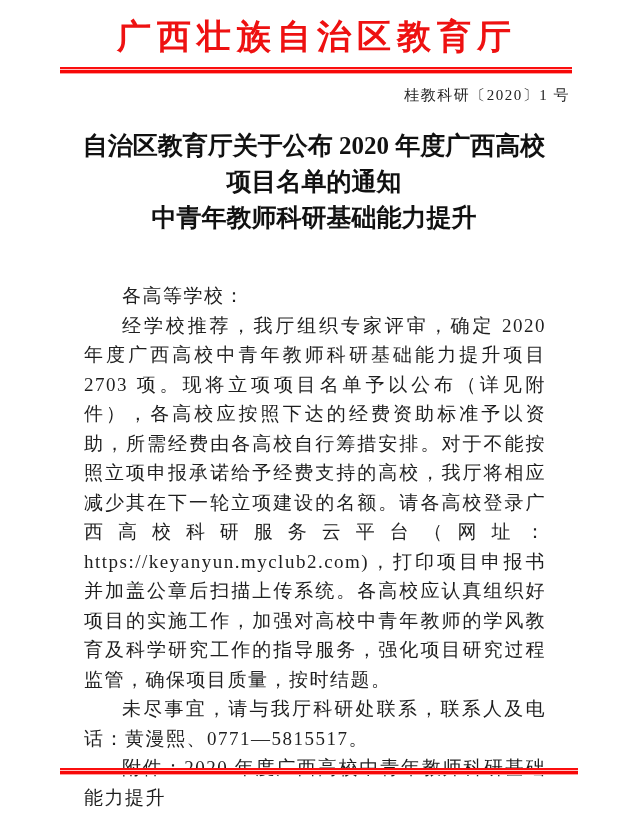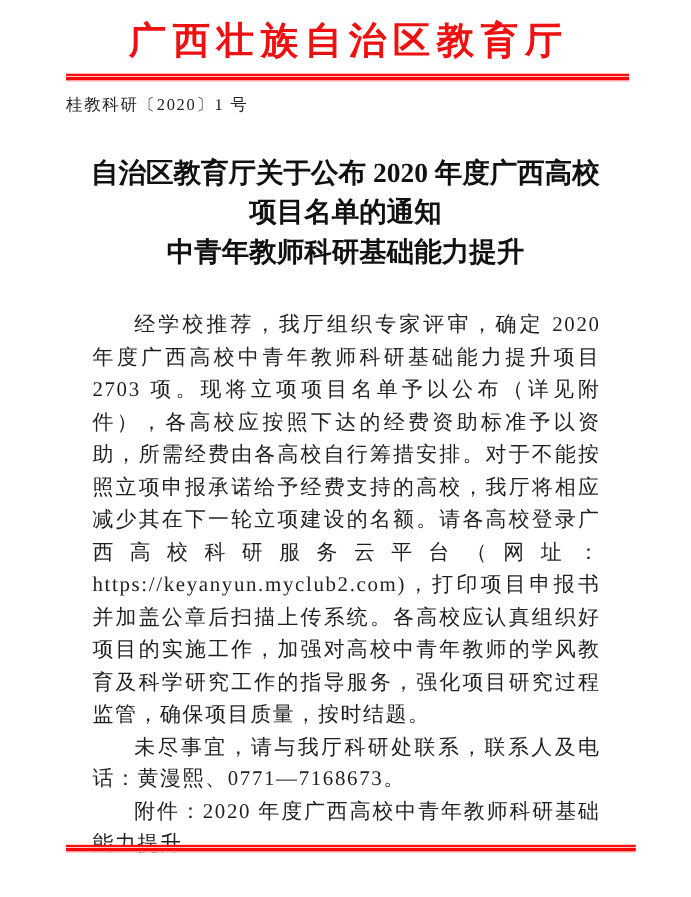--- a/index.html
+++ b/index.html
@@ -48,27 +48,28 @@
   .red-rule.bottom {
     top: 768px;
     left: 60px;
     width: 518px;
   }
   .doc-number {
     position: absolute;
     top: 86px;
     left: 60px;
     width: 510px;
+    text-align: right;
     font-size: 15px;
     letter-spacing: 1.5px;
     color: #222222;
   }
   .doc-title {
     position: absolute;
-    top: 140px;
+    top: 128px;
     left: 0;
     width: 100%;
     text-align: center;
     font-size: 25px;
     font-weight: bold;
     line-height: 36px;
     color: #111111;
   }
   .doc-title .t-line { display: block; }
   .body-block {
@@ -106,20 +107,21 @@
 
   <div class="doc-number">桂教科研〔2020〕1 号</div>
 
   <div class="doc-title">
     <span class="t-line">自治区教育厅关于公布 2020 年度广西高校</span>
     <span class="t-line">项目名单的通知</span>
     <span class="t-line">中青年教师科研基础能力提升</span>
   </div>
 
   <div class="body-block">
+    <p class="salutation">各高等学校：</p>
     <p>经学校推荐，我厅组织专家评审，确定 2020 年度广西高校中青年教师科研基础能力提升项目 2703 项。现将立项项目名单予以公布（详见附件），各高校应按照下达的经费资助标准予以资助，所需经费由各高校自行筹措安排。对于不能按照立项申报承诺给予经费支持的高校，我厅将相应减少其在下一轮立项建设的名额。请各高校登录广西高校科研服务云平台（网址：https://keyanyun.myclub2.com)，打印项目申报书并加盖公章后扫描上传系统。各高校应认真组织好项目的实施工作，加强对高校中青年教师的学风教育及科学研究工作的指导服务，强化项目研究过程监管，确保项目质量，按时结题。</p>
-    <p>未尽事宜，请与我厅科研处联系，联系人及电话：黄漫熙、0771—7168673。</p>
+    <p>未尽事宜，请与我厅科研处联系，联系人及电话：黄漫熙、0771—5815517。</p>
     <p class="attachment-line">附件：2020 年度广西高校中青年教师科研基础能力提升</p>
   </div>
 
   <div class="red-rule bottom"></div>
 
 </div>
 
 </body></html>

